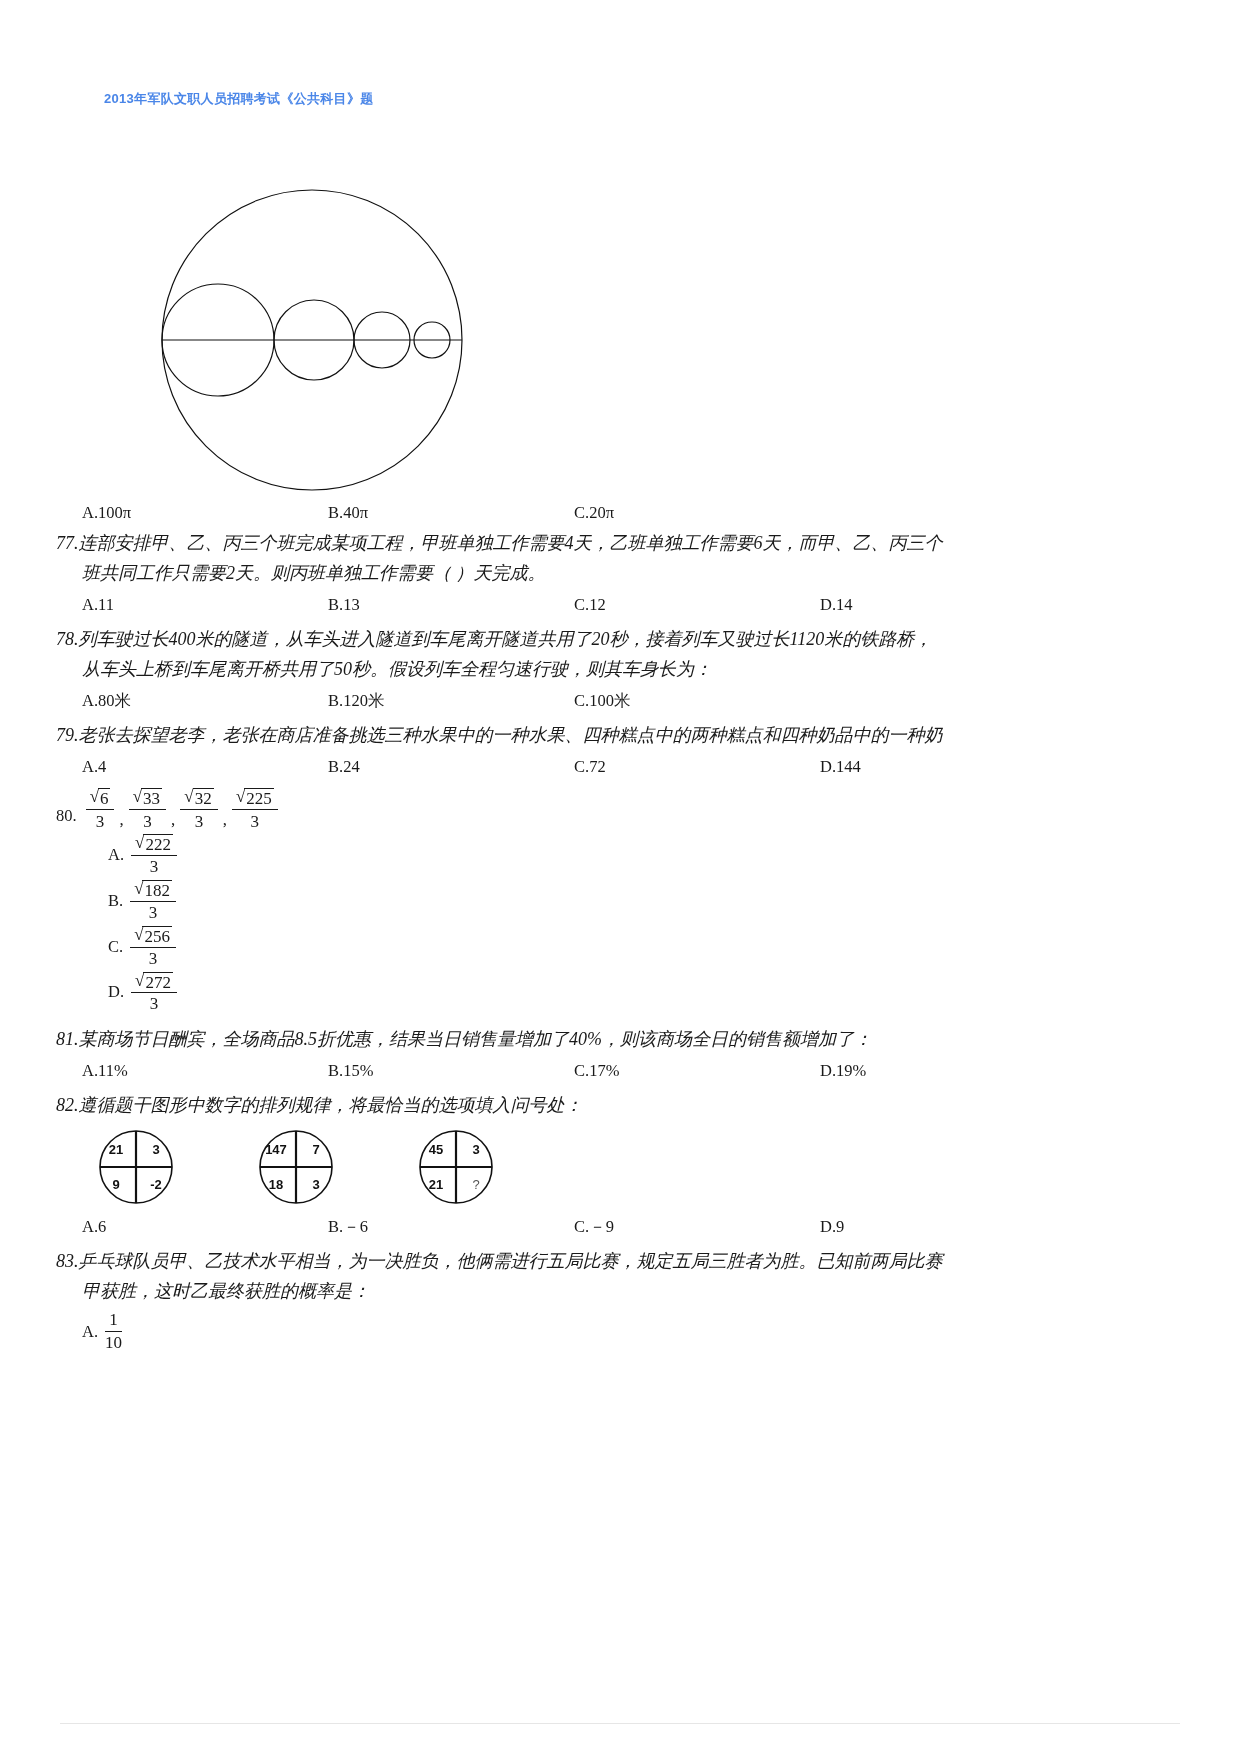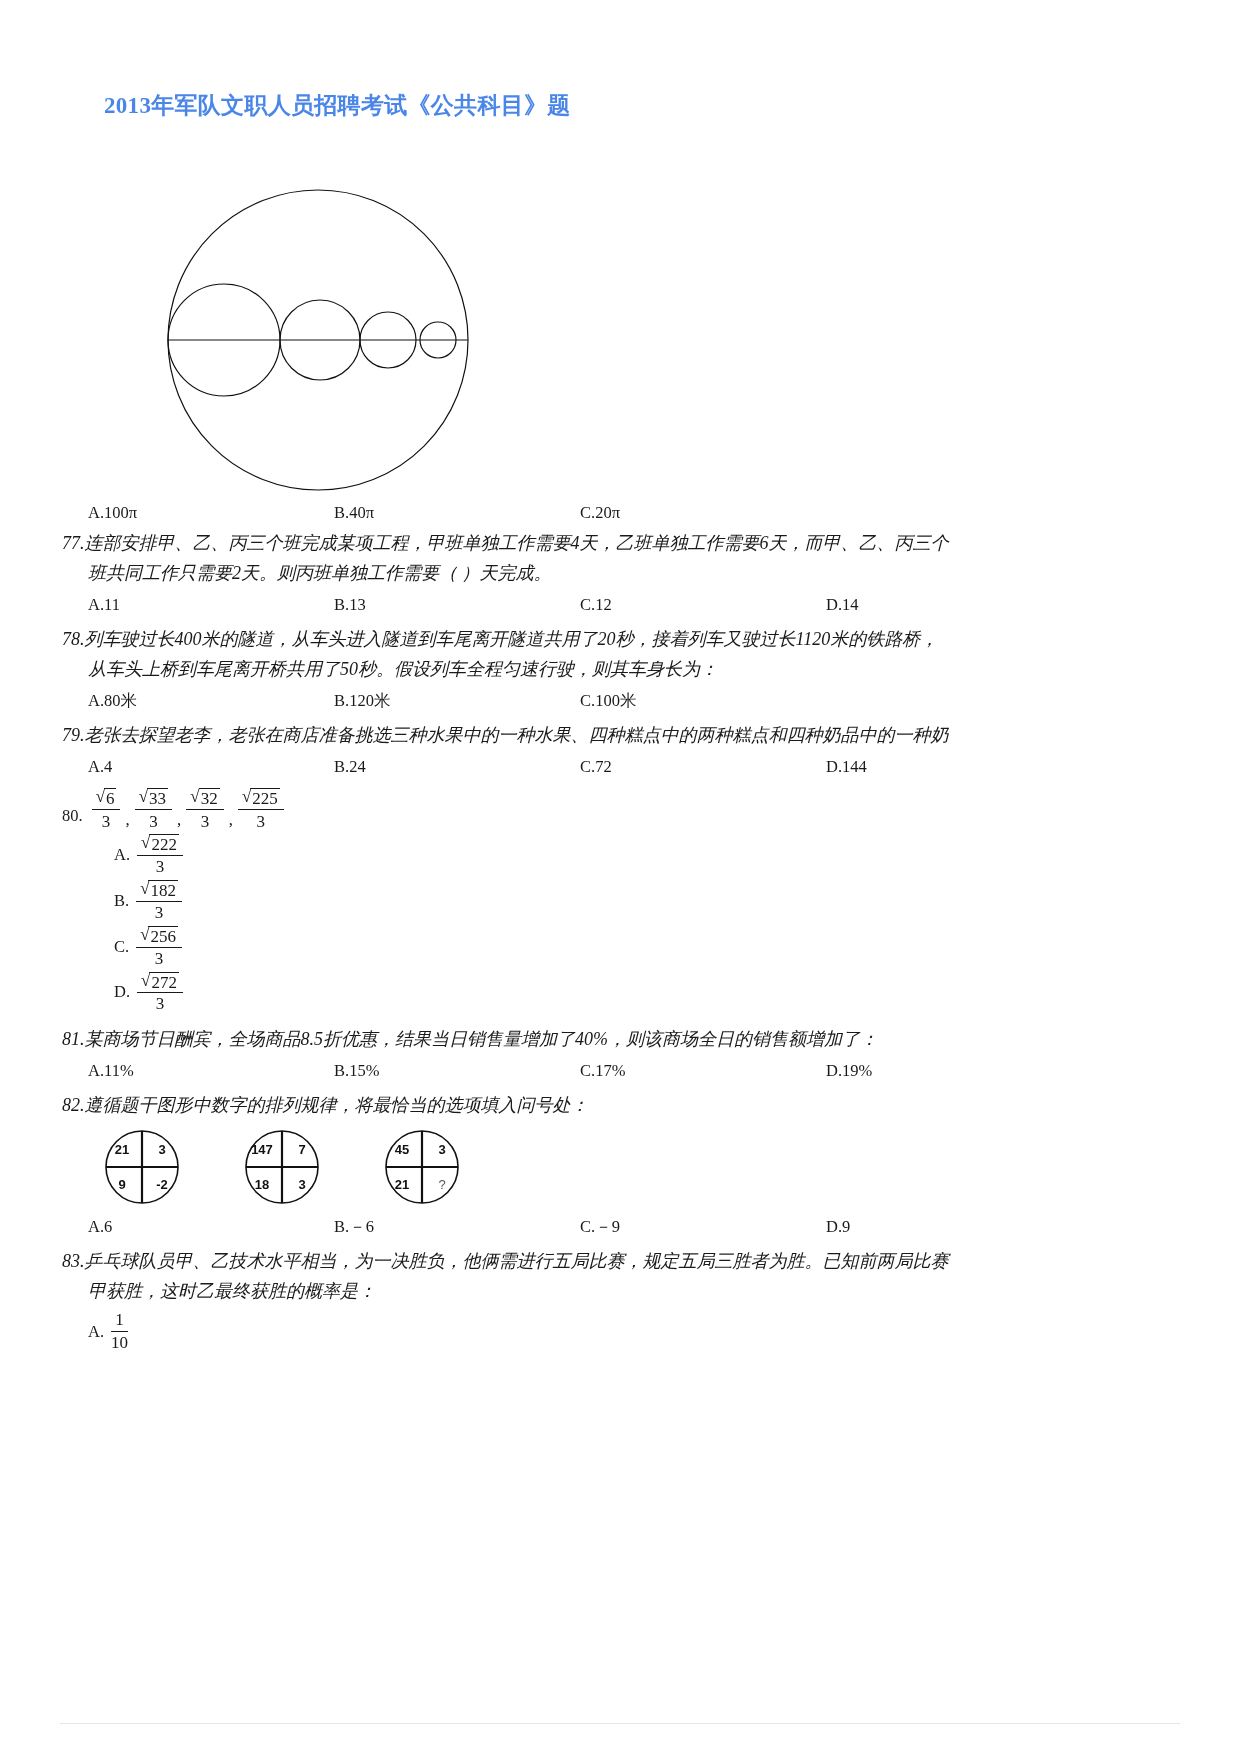--- a/index.html
+++ b/index.html
@@ -15,25 +15,25 @@
     position:absolute; left:0; top:0; width:1240px; height:1754px;
     box-sizing:border-box;
   }
   
   .page-rule {
     position:absolute; left:60px; right:60px; bottom:30px;
     border-top:1px solid #e6e6e6;
   }
   .doc-title {
     position:absolute; left:104px; top:90px;
-    font-family:Liberation Serif, serif;
-    font-size:23px; color:#4a86e8; font-weight:600; letter-spacing:.3px;
+    font-family:Liberation Sans, sans-serif;
+    font-size:13px; color:#4a86e8; font-weight:600; letter-spacing:.3px;
     white-space:nowrap;
   }
-  .content { position:absolute; left:62px; top:180px; width:1120px; }
+  .content { position:absolute; left:56px; top:180px; width:1120px; }
 
   
   .q { margin:0 0 4px 0; }
   .q-text {
     font-size:18px; line-height:30px; text-align:justify;
     display:block;
     font-style:italic;
   }
   .q-line2 { display:block; padding-left:26px; }
   .opts {
@@ -60,21 +60,21 @@
   .q80-opt .lbl { padding-right:4px; }
 
   .radical { display:inline-flex; align-items:flex-start; }
   .radical .sign { font-size:17px; line-height:1; }
   .radical .rad-body {
     border-top:1.2px solid #1a1a1a; margin-left:-1px; padding:1px 2px 0 2px;
     font-size:17px; line-height:1.05;
   }
 
   
-  .fig82 { display:flex; gap:32px; padding-left:26px; margin:8px 0 6px 0; }
+  .fig82 { display:flex; gap:52px; padding-left:26px; margin:8px 0 6px 0; }
   .fig82 svg { display:block; }
   .fig82 text {
     font-family:"Liberation Sans","DejaVu Sans",sans-serif;
     font-size:13px; font-weight:700; fill:#111;
   }
   .fig82 text.qm { font-weight:400; fill:#555; }
 
   
   .q83-opt { display:flex; align-items:center; padding-left:26px; font-size:16.5px; margin-top:4px; }
   .q83-opt .lbl { padding-right:4px; }

